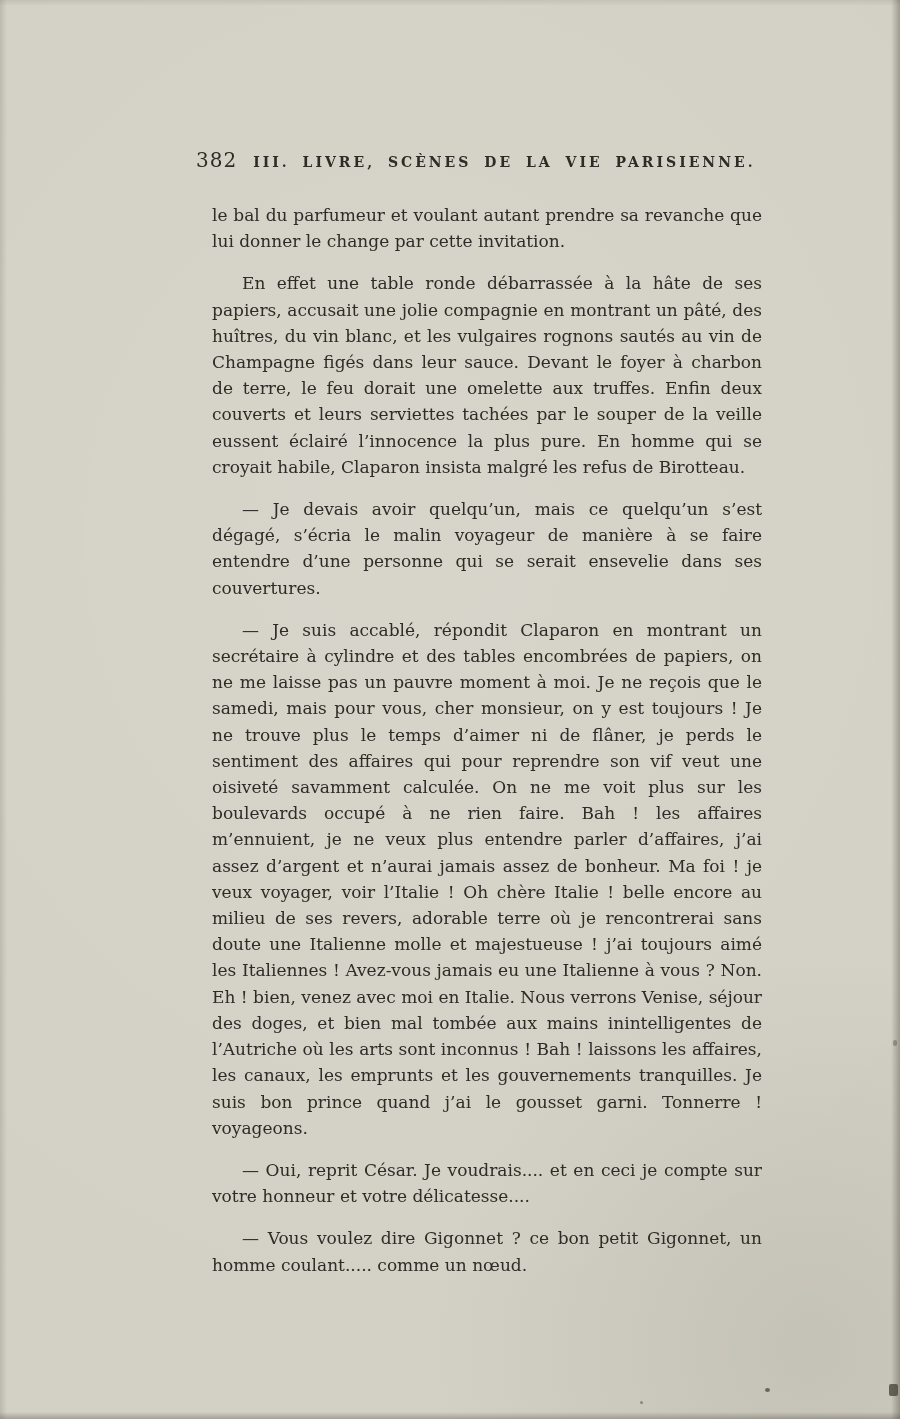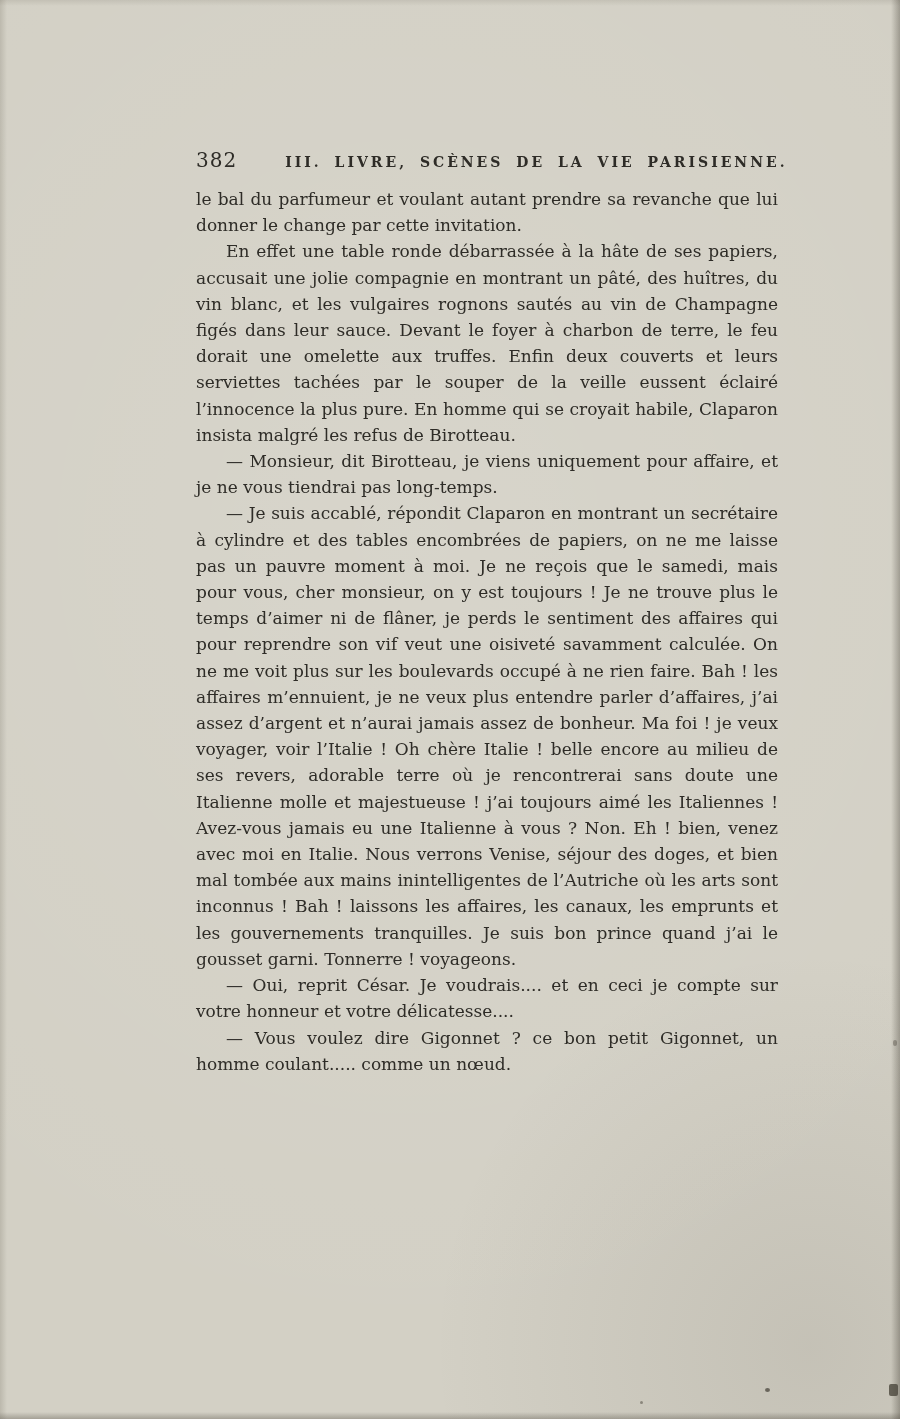--- a/index.html
+++ b/index.html
@@ -36,39 +36,39 @@
     display: flex;
     align-items: baseline;
   }
   .page-number {
     font-size: 20px;
     letter-spacing: 1px;
     font-weight: 400;
     text-align: center;
   }
   .running-title {
-    margin-left: 48px;
+    margin-left: 16px;
     font-size: 14px;
     font-weight: 700;
     letter-spacing: 3px;
     word-spacing: 5px;
     white-space: nowrap;
   }
   .text-block {
     position: absolute;
     top: 186px;
     left: 196px;
     width: 582px;
     font-size: 17px;
     line-height: 26.2px;
     text-align: justify;
     text-justify: inter-word;
   }
   .text-block p {
-    margin: 0;
+    margin: 16px;
     text-indent: 30px;
   }
   .text-block p.continuation {
     text-indent: 0;
   }
   
   .speck {
     position: absolute;
     background: #4a463c;
     border-radius: 50%;
@@ -85,21 +85,21 @@
 <div class="scan-surface"></div>
 
 <div class="page-header">
   <span class="page-number">382</span>
   <span class="running-title">III. LIVRE, SCÈNES DE LA VIE PARISIENNE.</span>
 </div>
 
 <div class="text-block">
   <p class="continuation">le bal du parfumeur et voulant autant prendre sa revanche que lui donner le change par cette invitation.</p>
   <p>En effet une table ronde débarrassée à la hâte de ses papiers, accusait une jolie compagnie en montrant un pâté, des huîtres, du vin blanc, et les vulgaires rognons sautés au vin de Champagne figés dans leur sauce. Devant le foyer à charbon de terre, le feu dorait une omelette aux truffes. Enfin deux couverts et leurs serviettes tachées par le souper de la veille eussent éclairé l’innocence la plus pure. En homme qui se croyait habile, Claparon insista malgré les refus de Birotteau.</p>
-  <p>— Monsieur, dit Birotteau, je viens uniquement pour affaire, et je ne vous tiendrai pas long-temps.</p>
+  <p>— Je devais avoir quelqu’un, mais ce quelqu’un s’est dégagé, s’écria le malin voyageur de manière à se faire entendre d’une personne qui se serait ensevelie dans ses couvertures.</p>
   <p>— Je suis accablé, répondit Claparon en montrant un secrétaire à cylindre et des tables encombrées de papiers, on ne me laisse pas un pauvre moment à moi. Je ne reçois que le samedi, mais pour vous, cher monsieur, on y est toujours&nbsp;! Je ne trouve plus le temps d’aimer ni de flâner, je perds le sentiment des affaires qui pour reprendre son vif veut une oisiveté savamment calculée. On ne me voit plus sur les boulevards occupé à ne rien faire. Bah&nbsp;! les affaires m’ennuient, je ne veux plus entendre parler d’affaires, j’ai assez d’argent et n’aurai jamais assez de bonheur. Ma foi&nbsp;! je veux voyager, voir l’Italie&nbsp;! Oh chère Italie&nbsp;! belle encore au milieu de ses revers, adorable terre où je rencontrerai sans doute une Italienne molle et majestueuse&nbsp;! j’ai toujours aimé les Italiennes&nbsp;! Avez-vous jamais eu une Italienne à vous&nbsp;? Non. Eh&nbsp;! bien, venez avec moi en Italie. Nous verrons Venise, séjour des doges, et bien mal tombée aux mains inintelligentes de l’Autriche où les arts sont inconnus&nbsp;! Bah&nbsp;! laissons les affaires, les canaux, les emprunts et les gouvernements tranquilles. Je suis bon prince quand j’ai le gousset garni. Tonnerre&nbsp;! voyageons.</p>
   <p>— Oui, reprit César. Je voudrais.... et en ceci je compte sur votre honneur et votre délicatesse....</p>
   <p>— Vous voulez dire Gigonnet&nbsp;? ce bon petit Gigonnet, un homme coulant..... comme un nœud.</p>
 </div>
 
 <div class="speck speck-a"></div>
 <div class="speck speck-b"></div>
 <div class="speck speck-c"></div>
 <div class="speck speck-d"></div>
 

